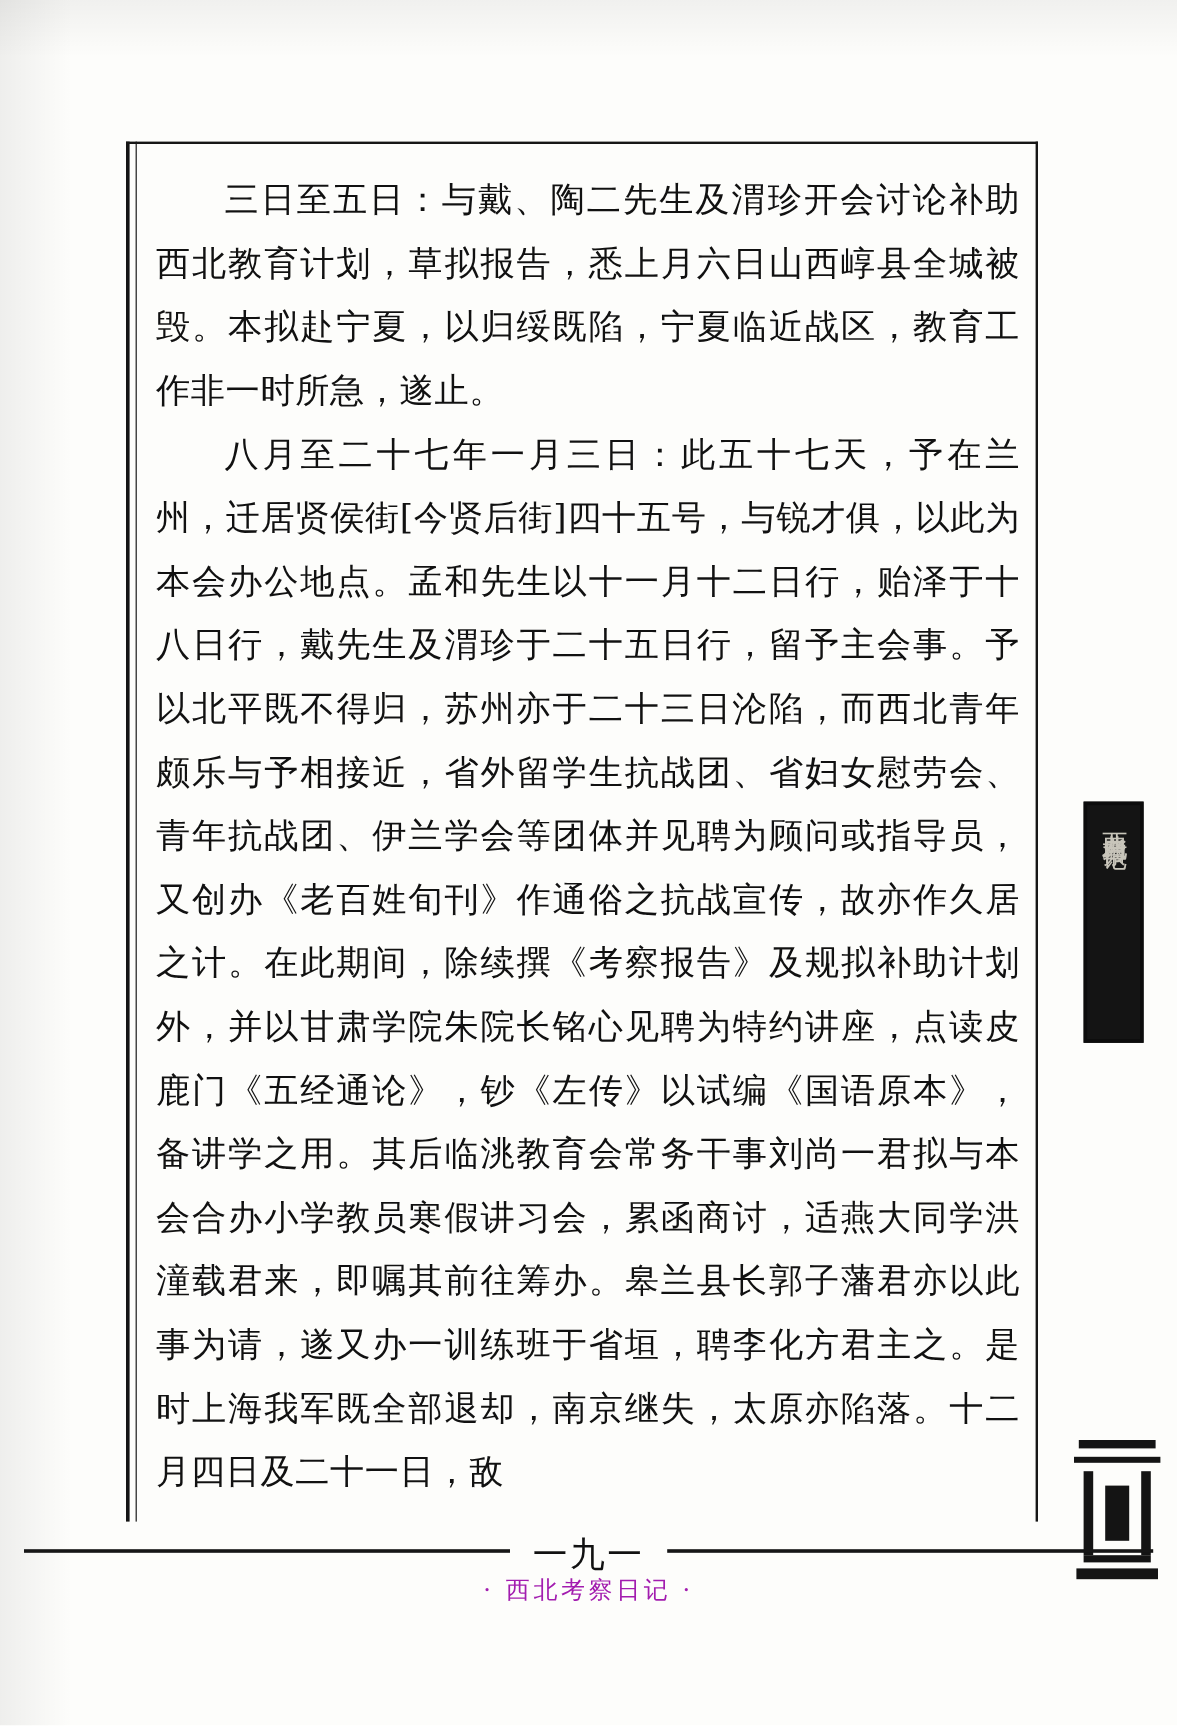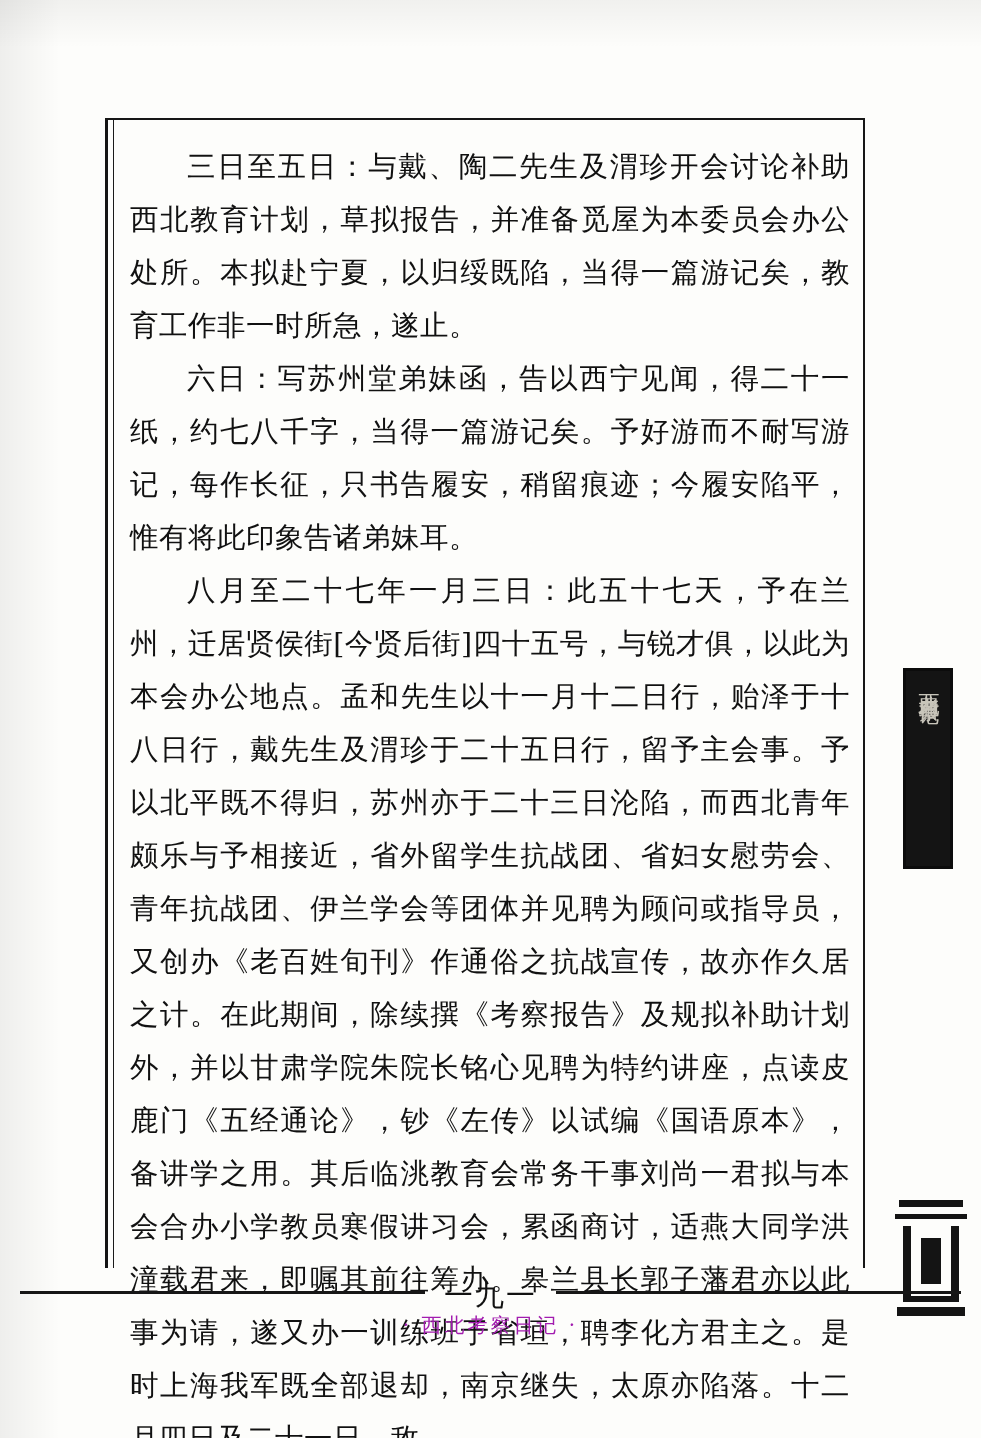--- a/index.html
+++ b/index.html
@@ -175,22 +175,21 @@
 <div class="edge-shade-top"></div>
 
 <div class="text-frame">
   <div class="frame-line-left"></div>
   <div class="frame-line-left inner"></div>
   <div class="frame-line-top"></div>
   <div class="frame-line-right"></div>
 </div>
 
 <div class="body-text">
-  <p class="para">三日至五日：与戴、陶二先生及渭珍开会讨论补助西北教育计划，草拟报告，并准备觅屋为本委员会办公处所。本拟赴宁夏，以归绥既陷，当得一篇游记矣，教育工作非一时所急，遂止。</p>
-  <p class="para">六日：写苏州堂弟妹函，告以西宁见闻，得二十一纸，约七八千字，当得一篇游记矣。予好游而不耐写游记，每作长征，只书告履安，稍留痕迹；今履安陷平，惟有将此印象告诸弟妹耳。</p>
+  <p class="para">三日至五日：与戴、陶二先生及渭珍开会讨论补助西北教育计划，草拟报告，悉上月六日山西崞县全城被毁。本拟赴宁夏，以归绥既陷，宁夏临近战区，教育工作非一时所急，遂止。</p>
   <p class="para">八月至二十七年一月三日：此五十七天，予在兰州，迁居贤侯街[今贤后街]四十五号，与锐才俱，以此为本会办公地点。孟和先生以十一月十二日行，贻泽于十八日行，戴先生及渭珍于二十五日行，留予主会事。予以北平既不得归，苏州亦于二十三日沦陷，而西北青年颇乐与予相接近，省外留学生抗战团、省妇女慰劳会、青年抗战团、伊兰学会等团体并见聘为顾问或指导员，又创办《老百姓旬刊》作通俗之抗战宣传，故亦作久居之计。在此期间，除续撰《考察报告》及规拟补助计划外，并以甘肃学院朱院长铭心见聘为特约讲座，点读皮鹿门《五经通论》，钞《左传》以试编《国语原本》，备讲学之用。其后临洮教育会常务干事刘尚一君拟与本会合办小学教员寒假讲习会，累函商讨，适燕大同学洪潼载君来，即嘱其前往筹办。皋兰县长郭子藩君亦以此事为请，遂又办一训练班于省垣，聘李化方君主之。是时上海我军既全部退却，南京继失，太原亦陷落。十二月四日及二十一日，敌</p>
 </div>
 
 <div class="side-seal">
   <div class="side-seal-text">西北考察日记</div>
 </div>
 
 <div class="scan-artifact">
   <i class="sa1"></i>
     <i class="sa2"></i>

